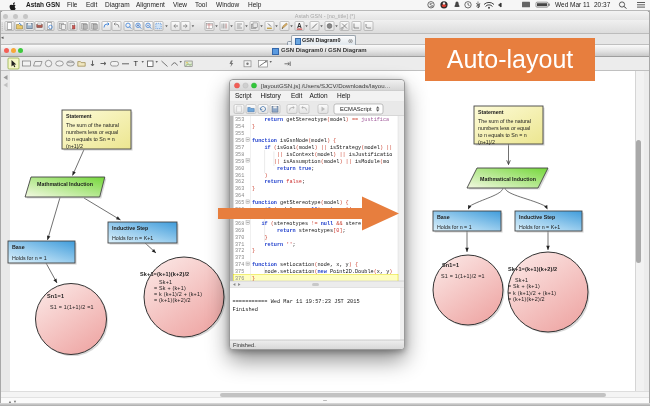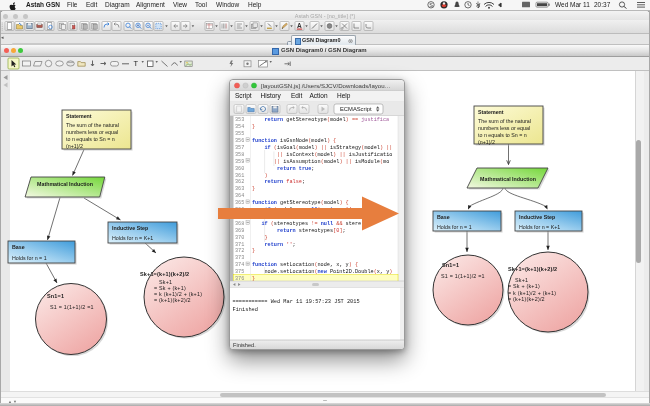--- a/index.html
+++ b/index.html
@@ -690,20 +690,23 @@
         <path d="M0,260 L174,260 L174,265 a4,4 0 0 1 -4,4 L4,269 a4,4 0 0 1 -4,-4 Z" fill="url(#swsb)"></path>
         <line x1="0" y1="260" x2="174" y2="260" stroke="#b0b0b0" stroke-width="0.6"></line>
         <text x="3" y="266.5" font-size="5.6" font-family="Liberation Sans, sans-serif" fill="#333">Finished.</text>
       </svg>
     </div>
 
   <svg class="abs" id="bigarrow" style="left:215px;top:192px;" width="190" height="45" viewBox="0 0 190 45">
     <path d="M3,16 L147,16 L147,4.5 L184,21.5 L147,38.5 L147,27 L3,27 Z" fill="#e77e3e"></path>
   </svg>
 
+  <div class="abs" id="banner">
+      <div class="abs" id="bannertext">Auto-layout</div>
+    </div>
 
   <div class="abs" id="menubar">
     <svg class="abs" style="left:9px;top:1.5px;" width="8" height="8" viewBox="0 0 10 10">
       <path d="M7.2,0.4 Q7.4,1.6 6.6,2.4 Q5.8,3.2 4.9,3.0 Q4.8,1.9 5.5,1.1 Q6.3,0.3 7.2,0.4 Z" fill="#1a1a1a"></path>
       <path d="M5,3.6 q1,-0.6 2,-0.2 q0.8,0.3 1.2,1 q-1.1,0.7 -1,1.9 q0.1,1.2 1.2,1.7 q-0.4,1 -1,1.7 q-0.6,0.8 -1.4,0.5 q-0.7,-0.3 -1.2,-0.3 q-0.5,0 -1.2,0.3 q-0.8,0.3 -1.4,-0.5 Q1.1,8.2 0.8,6.5 Q0.5,4.8 1.4,3.9 q0.7,-0.7 1.7,-0.6 q0.7,0.1 1.1,0.3 q0.4,0.2 0.8,0 Z" fill="#1a1a1a"></path>
     </svg>
     <span class="mi" style="left:26px;font-weight:bold;">Astah GSN</span>
     <span class="mi" style="left:67px;">File</span>
     <span class="mi" style="left:86px;">Edit</span>
     <span class="mi" style="left:105px;">Diagram</span>

